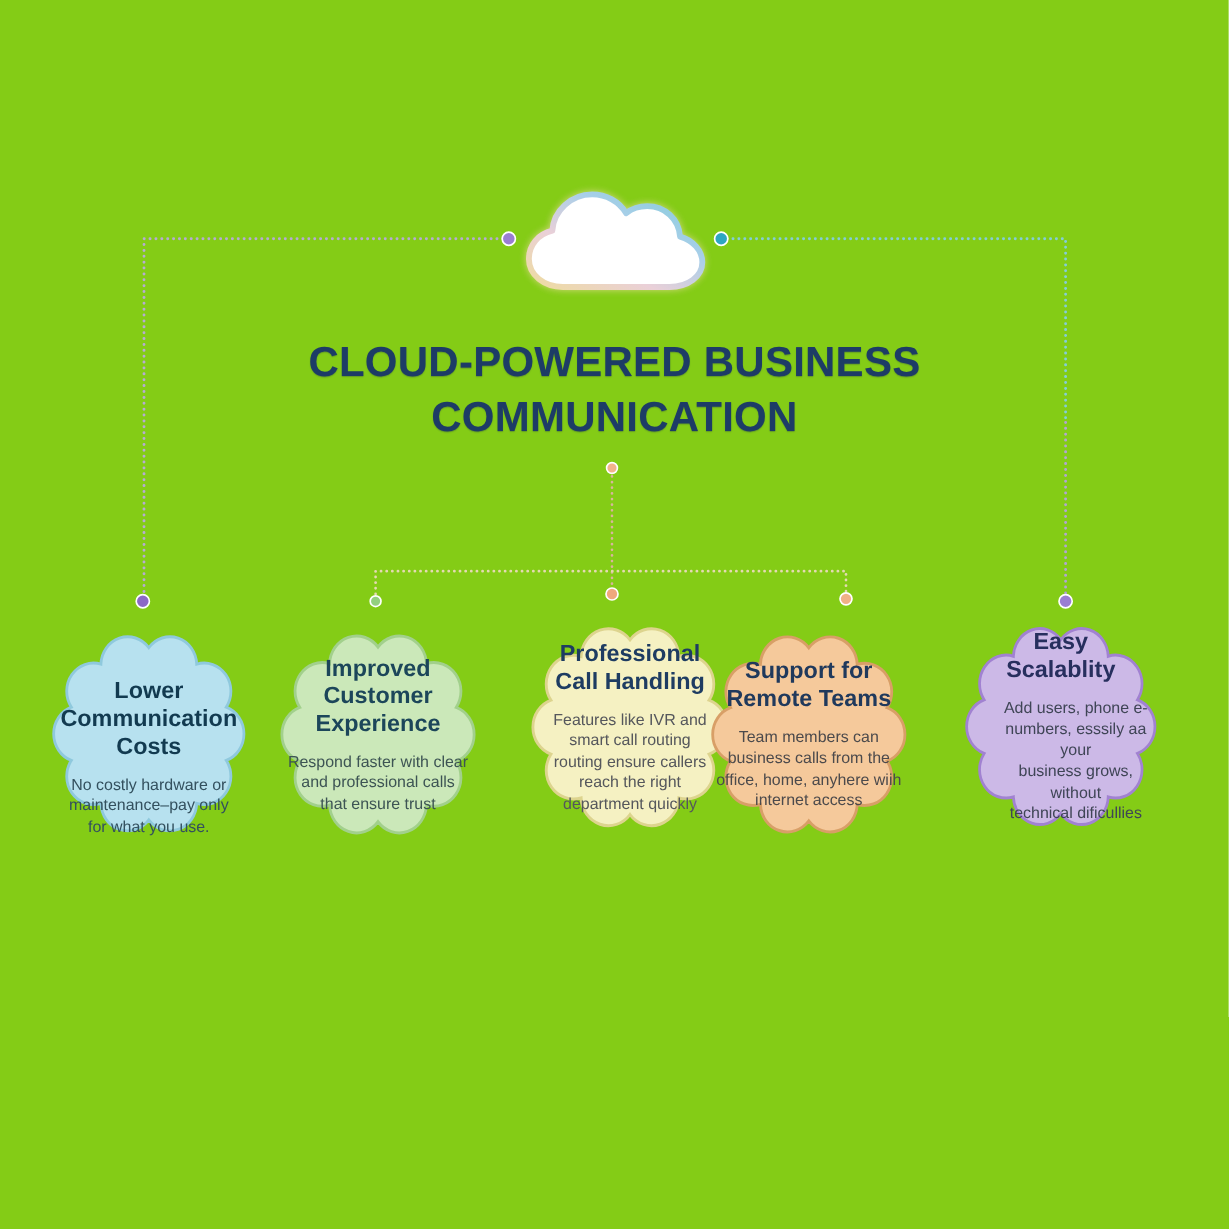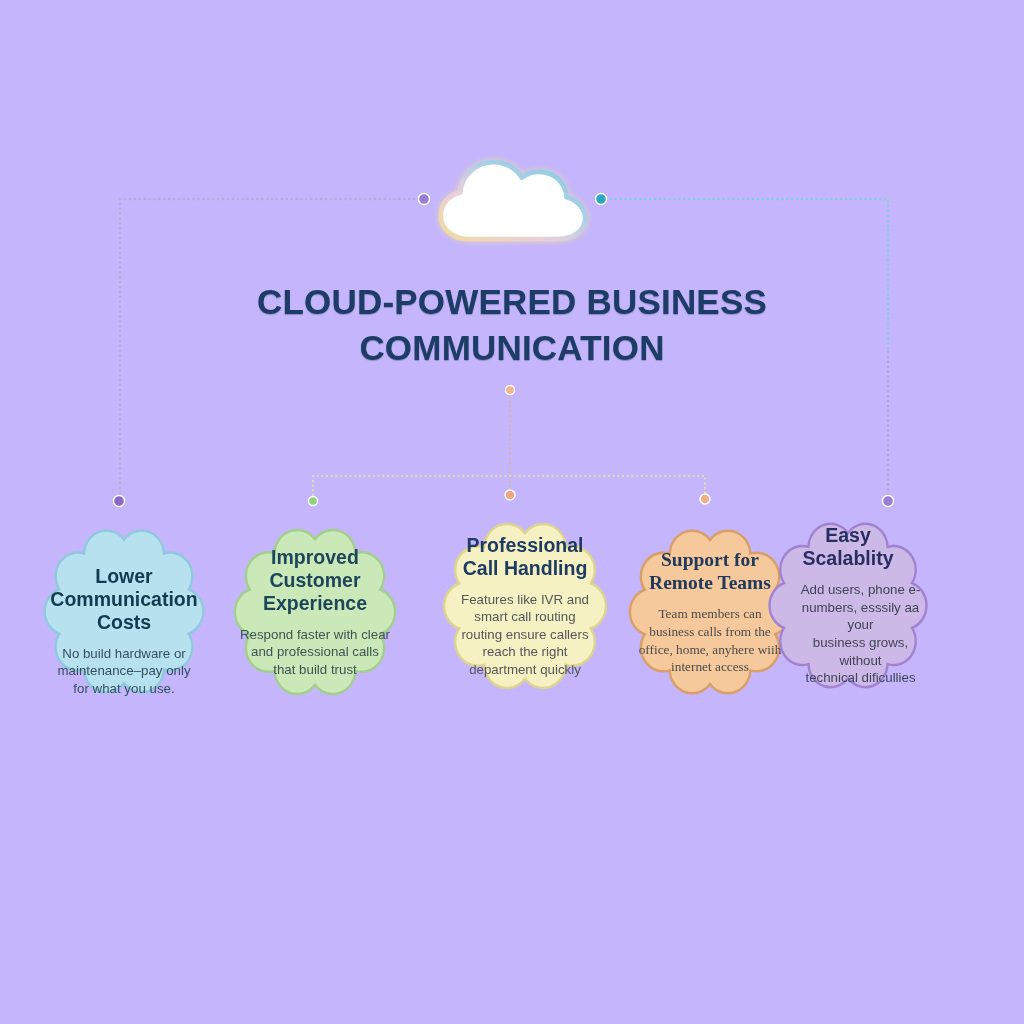--- a/index.html
+++ b/index.html
@@ -1,17 +1,17 @@
 <!DOCTYPE html>
 <html><head>
 <meta charset="utf-8">
 <style>
   html,body{margin:0;padding:0;background:#fff;}
   .canvas{
-    position:relative;width:1024px;height:1024px;background:#c4b5fd;
+    position:relative;width:1024px;height:1024px;background:#84cc16;
     overflow:hidden;font-family:"Liberation Sans","DejaVu Sans",sans-serif;
   }
   
   #connector-svg{position:absolute;left:0;top:0;width:1024px;height:1024px;}
 
   
   .cloud-wrap{position:absolute;left:430px;top:146px;width:166px;height:114px;}
   .cloud-wrap svg{width:100%;height:100%;filter:drop-shadow(0 0 3px rgba(238,221,160,.75));}
 
   
@@ -30,22 +30,22 @@
     position:absolute;left:16px;right:16px;top:10px;bottom:10px;
     display:flex;flex-direction:column;align-items:center;justify-content:center;
     text-align:center;
   }
   .bhead{font-weight:700;font-size:19.5px;line-height:23px;white-space:pre-line;margin-bottom:11px;}
   .bbody{font-size:13.3px;line-height:17.6px;white-space:pre-line;}
 
   .b1{left:27px; top:509px;width:194px;height:205px;}
   .b2{left:217px;top:508px;width:196px;height:208px;}
   .b3{left:426px;top:502px;width:198px;height:208px;}
-  .b4{left:612px;top:509px;width:196px;height:206px;font-family:Liberation Serif, serif;}
-  .b5{left:752px;top:502px;width:192px;height:207px;}
+  .b4{left:576px;top:509px;width:196px;height:206px;}
+  .b5{left:788px;top:502px;width:192px;height:207px;}
 </style>
 </head>
 <body>
 
 <div class="canvas">
 
   <svg id="connector-svg" aria-hidden="true" viewBox="0 0 1024 1024">
       <polyline points="424,199 120,199 120,497" fill="none" stroke="#b7abd4" stroke-width="2.4" stroke-linecap="round" stroke-linejoin="round" stroke-dasharray="0.1 4.8"></polyline>
       <polyline points="601,199 888,199 888,352" fill="none" stroke="#84cdda" stroke-width="2.4" stroke-linecap="round" stroke-linejoin="round" stroke-dasharray="0.1 4.8"></polyline>
       <polyline points="888,352 888,497" fill="none" stroke="#b2a5d5" stroke-width="2.4" stroke-linecap="round" stroke-linejoin="round" stroke-dasharray="0.1 4.8"></polyline>
@@ -78,37 +78,37 @@
   <h1 class="title" style="color: rgb(29, 60, 102);"><span>CLOUD-POWERED BUSINESS</span><br><span>COMMUNICATION</span></h1>
 
   <div class="bubble b1">
     <svg class="shape" viewBox="0 0 200 200" preserveAspectRatio="none" aria-hidden="true">
         <path class="bloom" d="M 100 30 A 23 23 0 0 1 141.15 43.37 A 23 23 0 0 1 166.57 78.37 A 23 23 0 0 1 166.57 121.63 A 23 23 0 0 1 141.15 156.63 A 23 23 0 0 1 100 170 A 23 23 0 0 1 58.85 156.63 A 23 23 0 0 1 33.43 121.63 A 23 23 0 0 1 33.43 78.37 A 23 23 0 0 1 58.85 43.37 A 23 23 0 0 1 100 30 Z" fill="#b7e1ef" stroke="#8fc9dd"></path>
       </svg>
     <div class="btext">
       <div class="bhead" style="color: rgb(18, 58, 80); margin-top: 39px;">Lower
 Communication
 Costs</div>
-      <div class="bbody" style="color: rgb(51, 80, 94);">No build hardware or
+      <div class="bbody" style="color: rgb(51, 80, 94);">No costly hardware or
 maintenance–pay only
 for what you use.</div>
     </div>
   </div>
 
   <div class="bubble b2">
     <svg class="shape" viewBox="0 0 200 200" preserveAspectRatio="none" aria-hidden="true">
         <path class="bloom" d="M 100 30 A 23 23 0 0 1 141.15 43.37 A 23 23 0 0 1 166.57 78.37 A 23 23 0 0 1 166.57 121.63 A 23 23 0 0 1 141.15 156.63 A 23 23 0 0 1 100 170 A 23 23 0 0 1 58.85 156.63 A 23 23 0 0 1 33.43 121.63 A 23 23 0 0 1 33.43 78.37 A 23 23 0 0 1 58.85 43.37 A 23 23 0 0 1 100 30 Z" fill="#cbe8b9" stroke="#a2d08c"></path>
       </svg>
     <div class="btext">
       <div class="bhead" style="color: rgb(28, 70, 90);">Improved
 Customer
 Experience</div>
       <div class="bbody" style="color: rgb(61, 84, 84);">Respond faster with clear
 and professional calls
-that build trust</div>
+that ensure trust</div>
     </div>
   </div>
 
   <div class="bubble b3">
     <svg class="shape" viewBox="0 0 200 200" preserveAspectRatio="none" aria-hidden="true">
         <path class="bloom" d="M 100 30 A 23 23 0 0 1 141.15 43.37 A 23 23 0 0 1 166.57 78.37 A 23 23 0 0 1 166.57 121.63 A 23 23 0 0 1 141.15 156.63 A 23 23 0 0 1 100 170 A 23 23 0 0 1 58.85 156.63 A 23 23 0 0 1 33.43 121.63 A 23 23 0 0 1 33.43 78.37 A 23 23 0 0 1 58.85 43.37 A 23 23 0 0 1 100 30 Z" fill="#f5f1c2" stroke="#ddd48e"></path>
       </svg>
     <div class="btext">
       <div class="bhead" style="color: rgb(30, 60, 98);">Professional
 Call Handling</div>

